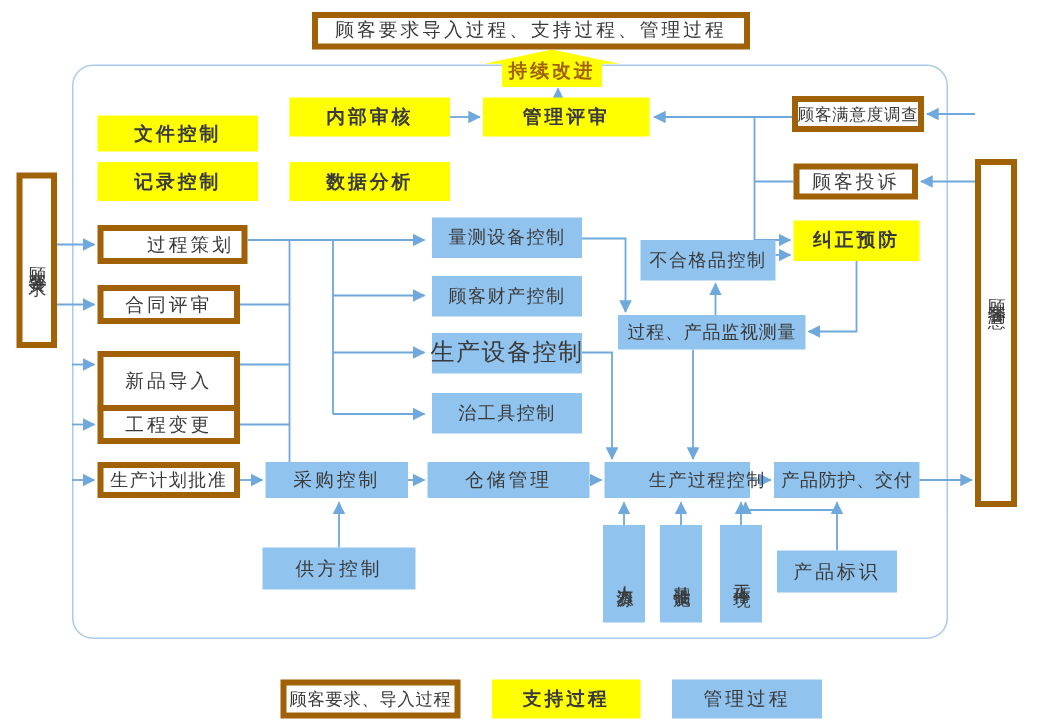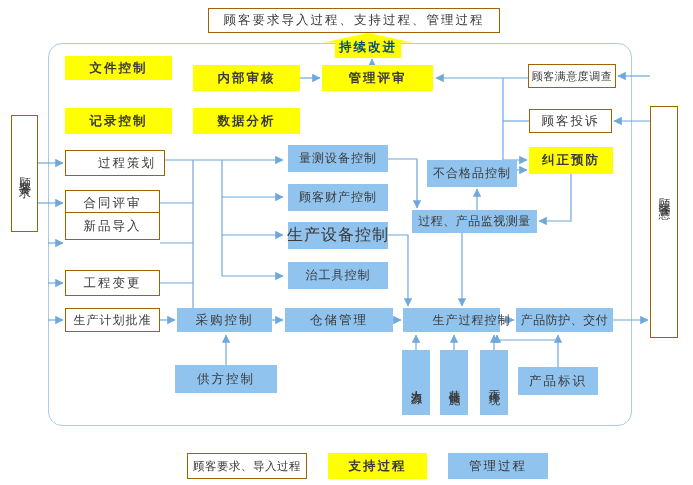--- a/index.html
+++ b/index.html
@@ -7,35 +7,35 @@
     position:relative;width:693px;height:485px;background:#ffffff;overflow:hidden;
     font-family:"DejaVu Sans","Liberation Sans",sans-serif;
   }
   .box{
     position:absolute;display:flex;align-items:center;justify-content:center;
     box-sizing:border-box;font-size:12.5px;color:#3a3a3a;letter-spacing:2px;
     z-index:2;white-space:nowrap;
   }
   .yellow{background:#FFFF00;font-weight:600;}
   .blue{background:#90C3EE;font-weight:500;}
-  .whitebx{background:#ffffff;border:1px solid #a16207;}
+  .whitebx{background:#ffffff;border:4px solid #a16207;}
   .vbox{
     writing-mode:vertical-rl;text-orientation:upright;letter-spacing:3px;
     font-size:12px;
   }
   #container-frame{
     position:absolute;left:48px;top:43px;width:584px;height:383px;
     border:1.5px solid #A8CBEA;border-radius:14px;box-sizing:border-box;z-index:0;
     background:#ffffff;
   }
   #ci-arrow{
     position:absolute;left:323px;top:33px;width:90px;height:25px;
     background:#FFFF00;z-index:3;display:flex;align-items:flex-end;justify-content:center;
     clip-path:polygon(50% 0%,100% 38%,87% 38%,87% 100%,13% 100%,13% 38%,0% 38%);
-    font-size:12.5px;font-weight:600;color:#0c4a6e;letter-spacing:2px;padding-bottom:2px;
+    font-size:12.5px;font-weight:600;color:#a16207;letter-spacing:2px;padding-bottom:2px;
     box-sizing:border-box;
   }
   #connector-layer{position:absolute;left:0;top:0;z-index:1;}
   #legend-title{
     position:absolute;left:100px;top:456px;width:85px;font-size:12.5px;color:#3a3a3a;
     text-align:right;letter-spacing:1px;z-index:2;margin-top:40px;
   }
   .legend-box{height:26px;top:453px;}
 </style>
 </head>
@@ -93,35 +93,35 @@
     </g>
   </svg>
 
   <div class="box whitebx" style="left:208px;top:8px;width:292px;height:25px;">顾客要求导入过程、支持过程、管理过程</div>
 
   <div id="ci-arrow">持续改进</div>
 
   <div class="box whitebx vbox" style="left:11px;top:115px;width:27px;height:117px;">顾客要求</div>
   <div class="box whitebx vbox" style="left:650px;top:106px;width:28px;height:232px;padding-bottom:55px;">顾客满意</div>
 
-  <div class="box yellow" style="left:65px;top:56px;width:107px;height:24px;">文件控制</div>
+  <div class="box yellow" style="left:65px;top:77px;width:107px;height:24px;">文件控制</div>
   <div class="box yellow" style="left:193px;top:65px;width:107px;height:26px;">内部审核</div>
   <div class="box yellow" style="left:322px;top:65px;width:111px;height:26px;">管理评审</div>
   <div class="box yellow" style="left:65px;top:108px;width:107px;height:26px;">记录控制</div>
   <div class="box yellow" style="left:193px;top:108px;width:107px;height:26px;">数据分析</div>
 
   <div class="box whitebx" style="left:528px;top:64px;width:88px;height:24px;font-size:11px;letter-spacing:0.5px;">顾客满意度调查</div>
   <div class="box whitebx" style="left:529px;top:109px;width:83px;height:24px;">顾客投诉</div>
   <div class="box yellow" style="left:529px;top:147px;width:84px;height:27px;">纠正预防</div>
   <div class="box blue" style="left:427px;top:160px;width:90px;height:27px;font-size:12px;letter-spacing:1px;">不合格品控制</div>
   <div class="box blue" style="left:412px;top:210px;width:125px;height:23px;font-size:12px;letter-spacing:0.5px;">过程、产品监视测量</div>
 
   <div class="box whitebx" style="left:65px;top:150px;width:100px;height:26px;padding-left:24px;">过程策划</div>
   <div class="box whitebx" style="left:65px;top:190px;width:95px;height:26px;">合同评审</div>
-  <div class="box whitebx" style="left:65px;top:212px;width:95px;height:28px;">新品导入</div>
+  <div class="box whitebx" style="left:65px;top:234px;width:95px;height:40px;">新品导入</div>
   <div class="box whitebx" style="left:65px;top:270px;width:95px;height:26px;">工程变更</div>
   <div class="box whitebx" style="left:65px;top:308px;width:95px;height:24px;font-size:12px;letter-spacing:1px;">生产计划批准</div>
 
   <div class="box blue" style="left:288px;top:145px;width:100px;height:27px;font-size:12px;letter-spacing:1px;">量测设备控制</div>
   <div class="box blue" style="left:288px;top:184px;width:100px;height:27px;font-size:12px;letter-spacing:1px;">顾客财产控制</div>
   <div class="box blue" style="left:288px;top:222px;width:100px;height:27px;font-size:16px;letter-spacing:1px;">生产设备控制</div>
   <div class="box blue" style="left:288px;top:262px;width:100px;height:27px;font-size:12px;letter-spacing:1px;">治工具控制</div>
 
   <div class="box blue" style="left:177px;top:308px;width:95px;height:24px;">采购控制</div>
   <div class="box blue" style="left:285px;top:308px;width:108px;height:24px;">仓储管理</div>

